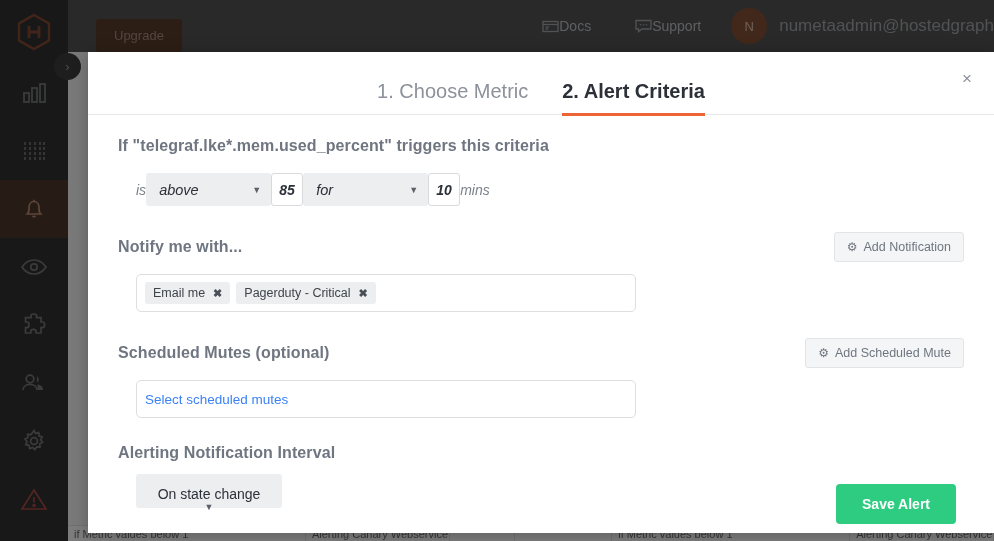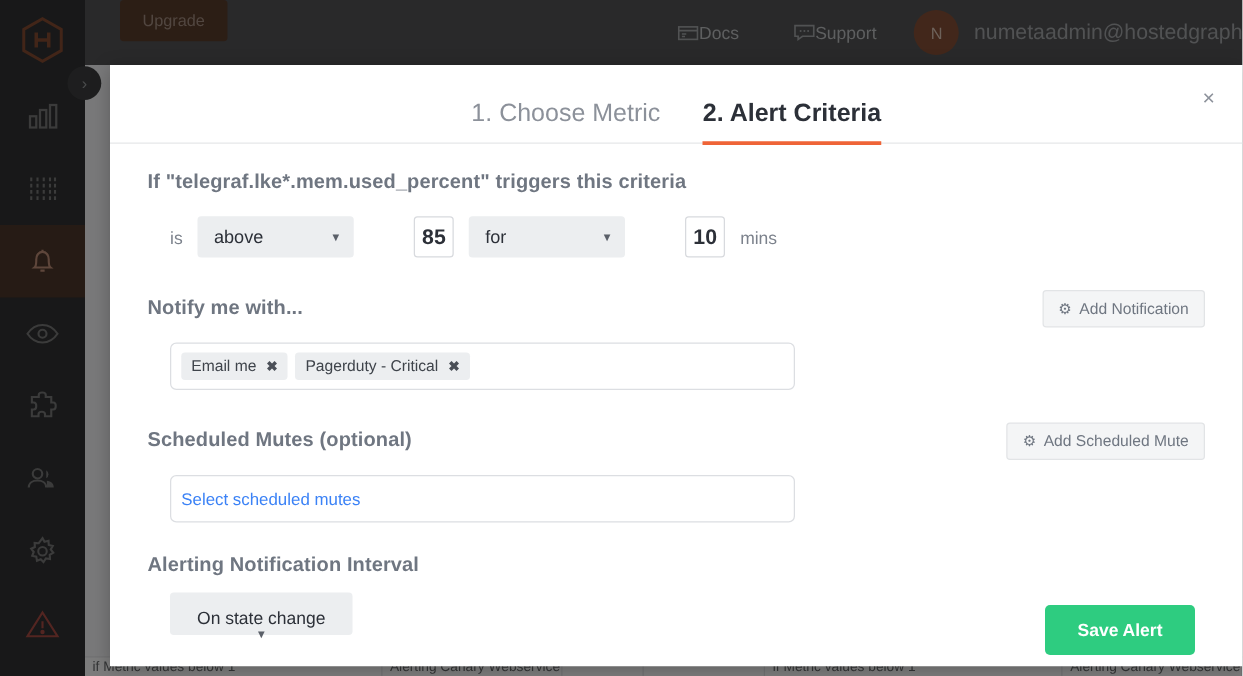--- a/index.html
+++ b/index.html
@@ -25,21 +25,21 @@
     display: flex; align-items: center; justify-content: center;
     color: #6a6a6a;
   }
   .nav-icon.active { background: #3d2417; color: #b9846a; }
   .nav-icon.warn { color: #a03a32; }
   .nav-icon svg { display: block; }
 
   .topbar {
     position: absolute; left: 68px; top: 0; right: 0; height: 52px;
     background: #434446;
-    display: flex; align-items: flex-start;
+    display: flex; align-items: flex-end;
   }
   .upgrade-btn {
     margin-left: 28px;
     background: #4a2a18; color: #9c8475;
     border: none; border-radius: 3px;
     padding: 9px 18px; font-size: 13px;
     font-family: "Liberation Sans", sans-serif;
   }
   .topbar-right {
     margin-left: auto; display: flex; align-items: center; height: 100%;
@@ -109,35 +109,35 @@
     color: #8c919a;
   }
   .tab.active { color: #2c3038; font-weight: bold; border-bottom-color: #ef6437; }
 
   .modal-body { padding: 22px 30px 0 30px; }
   .section-title {
     color: #6f7681; font-size: 16px; font-weight: bold; letter-spacing: .1px;
   }
   .criteria-title { margin-bottom: 18px; }
 
-  .criteria-row { display: flex; align-items: center; gap: 12px; padding-left: 18px; }
+  .criteria-row { display: flex; align-items: center; padding-left: 18px; font-style: italic; }
   .word { color: #7c828c; font-size: 14px; }
   .select-ctl {
     background: #eceef0; border: none; border-radius: 3px;
     height: 33px; min-width: 88px;
     display: flex; align-items: center; justify-content: space-between;
     padding: 0 10px 0 13px; color: #2c3038; font-size: 14.5px;
   }
   .select-ctl .caret { font-size: 9px; color: #5b6069; margin-left: 18px; }
   .select-wide { min-width: 125px; }
   .num-input {
     background: #ffffff; border: 1px solid #d8dade; border-radius: 3px;
     height: 33px; width: 32px;
     display: flex; align-items: center; justify-content: center;
-    font-size: 17px; font-weight: bold; color: #2c3038; margin-left: 36px;
+    font-size: 14px; font-weight: bold; color: #2c3038;
   }
 
   .row-head {
     display: flex; align-items: center; justify-content: space-between;
     margin-top: 26px; margin-bottom: 12px;
   }
   .ghost-btn {
     background: #f4f5f6; border: 1px solid #e2e4e6; border-radius: 3px;
     padding: 7px 12px; font-size: 12.5px; color: #6f7681;
     display: inline-flex; align-items: center; gap: 6px;

